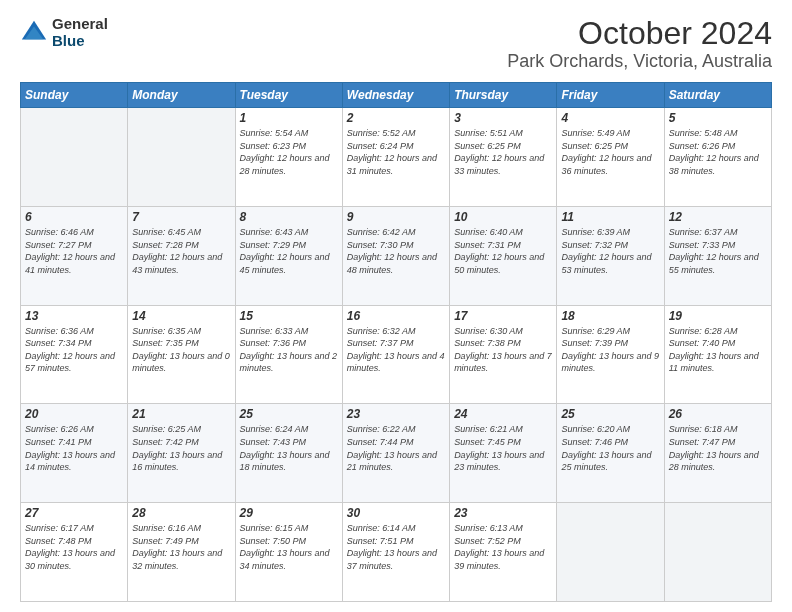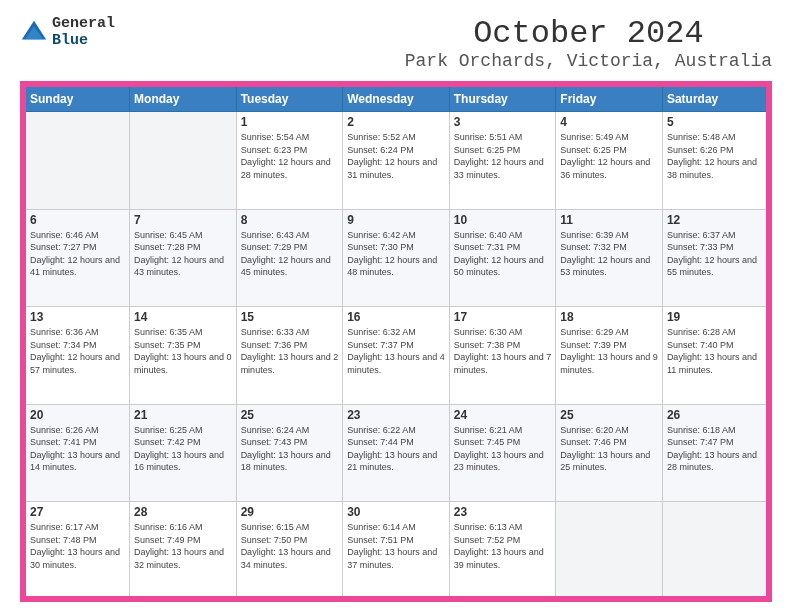--- a/index.html
+++ b/index.html
@@ -15,21 +15,20 @@
       height: 612px;
       padding: 16px 20px 10px 20px;
       display: flex;
       flex-direction: column;
     }
     .header {
       display: flex;
       justify-content: space-between;
       align-items: flex-start;
       margin-bottom: 10px;
-      font-family: Liberation Mono, monospace;
     }
     .logo {
       display: flex;
       align-items: center;
       gap: 4px;
     }
     .logo-text {
       display: flex;
       flex-direction: column;
       line-height: 1.1;
@@ -49,32 +48,32 @@
       height: 28px;
     }
     .title-block {
       text-align: right;
     }
     .main-title {
       font-size: 32px;
       font-weight: normal;
       color: #333;
       line-height: 1.1;
-      text-align: center;
     }
     .subtitle {
       font-size: 18px;
       color: #555;
     }
     .calendar {
       flex: 1;
-      border: 6px solid #ec4899;
+      border: 1px solid #ec4899;
       border-collapse: collapse;
       width: 100%;
       table-layout: fixed;
+      font-style: italic;
     }
     .calendar th {
       background: #3a7fc1;
       color: #fff;
       font-size: 12px;
       font-weight: bold;
       padding: 5px 4px;
       border: 1px solid #2a6fa8;
       text-align: left;
     }

